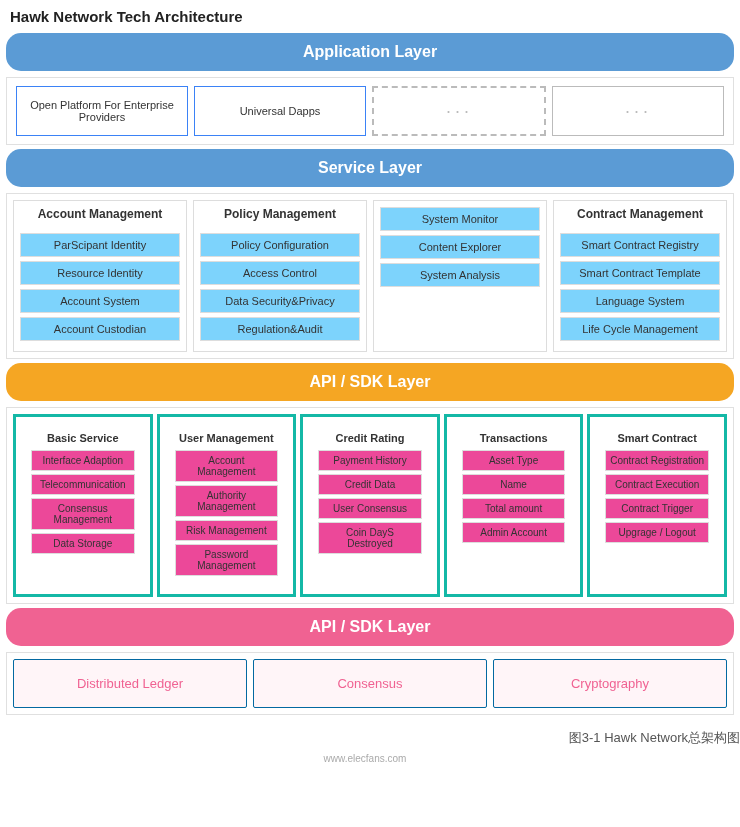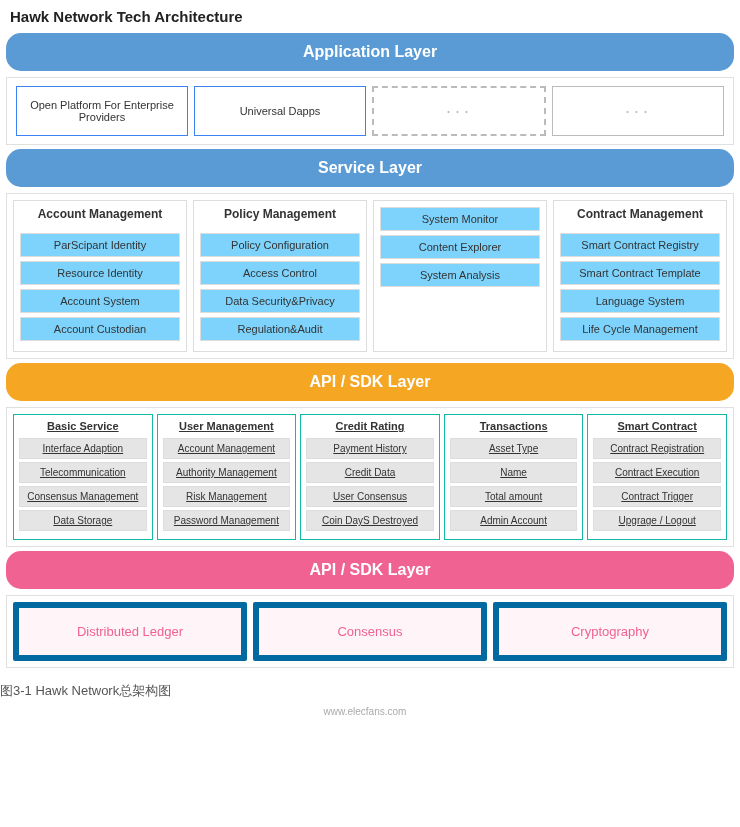--- a/index.html
+++ b/index.html
@@ -105,62 +105,61 @@
     .api-grid {
       display: flex;
       flex-direction: row;
       padding: 6px;
       gap: 4px;
       border: 1px solid #e0e0e0;
       margin: 0 6px 4px 6px;
     }
     .api-col {
       flex: 1;
-      border: 1px solid #14b8a6;
-      padding: 5px;
-      text-decoration: underline;
+      border: 3px solid #14b8a6;
+      padding: 15px;
     }
     .api-col-title {
       text-align: center;
       font-weight: bold;
       font-size: 11px;
       margin-bottom: 6px;
     }
     .api-item {
       border: 1px solid #ddd;
       padding: 4px 3px;
       text-align: center;
       font-size: 10px;
       margin-bottom: 3px;
-      background: #e5e5e5;
+      background: #ec4899;
     }
 
     
     .bottom-grid {
       display: flex;
       flex-direction: row;
       padding: 6px;
       gap: 6px;
       border: 1px solid #e0e0e0;
       margin: 0 6px 4px 6px;
     }
     .bottom-box {
       flex: 1;
-      border: 6px solid #0369a1;
+      border: 1px solid #0369a1;
       padding: 16px 8px;
       text-align: center;
       font-size: 13px;
       font-weight: 500;
       color: #f06292;
       background: #fff5f8;
       border-radius: 2px;
     }
 
     .footer-text {
-      text-align: left;
+      text-align: right;
       font-size: 13px;
       color: #555;
       padding: 10px 0 6px 0;
     }
     .watermark {
       text-align: center;
       font-size: 10px;
       color: #aaa;
       padding-right: 10px;
       padding-bottom: 4px;

